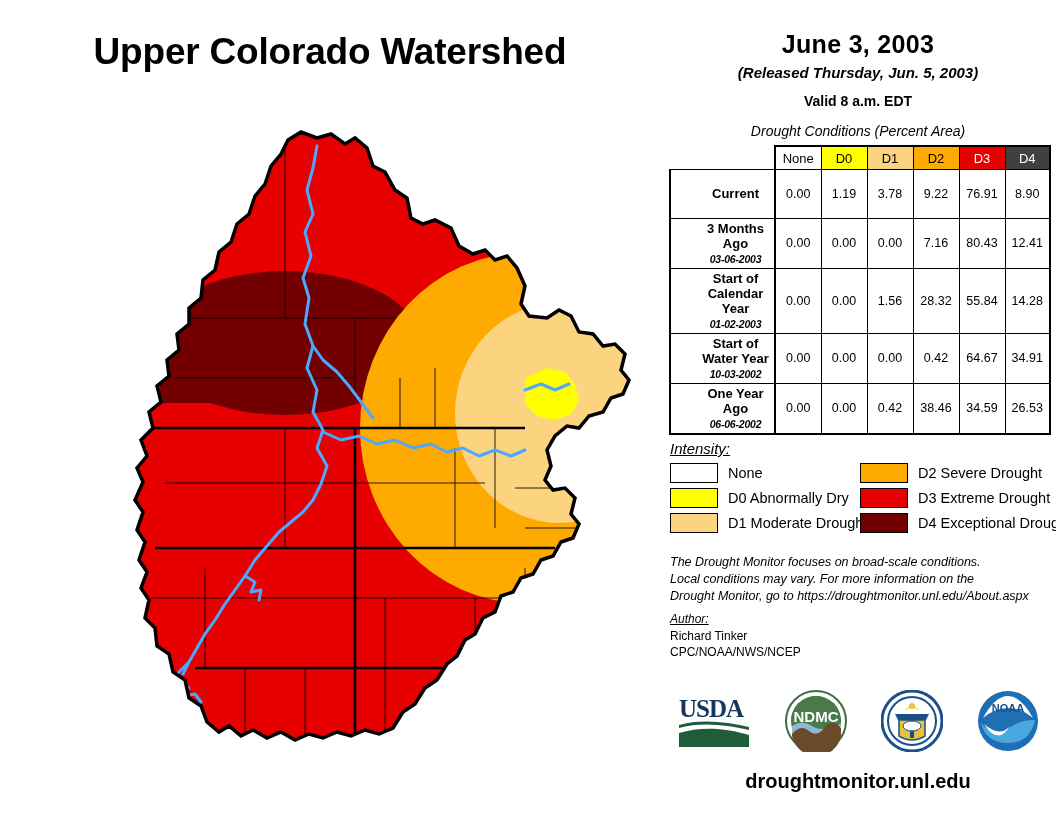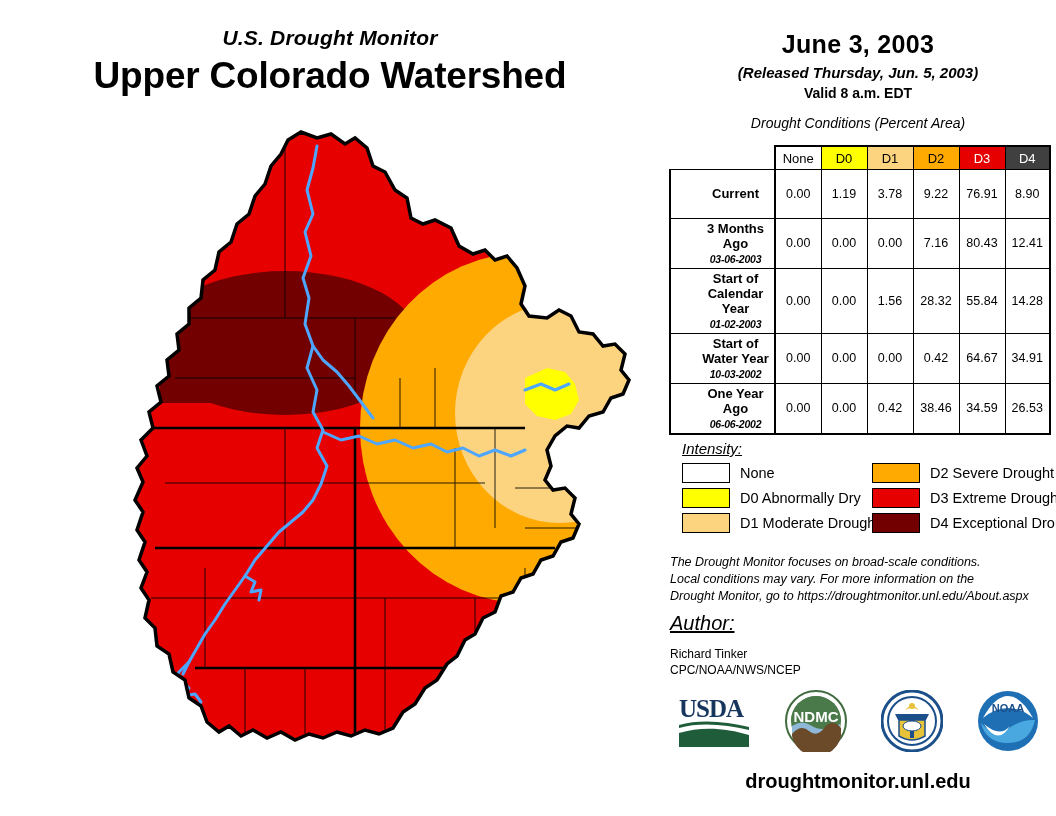--- a/index.html
+++ b/index.html
@@ -54,21 +54,21 @@
   #date-block { text-align: center; padding-top: 30px; }
   #date-main {
     font-size: 25px; font-weight: bold; color: #000;
     letter-spacing: .3px;
   }
   #date-released {
     font-size: 15px; font-weight: bold; font-style: italic;
     color: #000; margin-top: 5px;
   }
   #date-valid {
-    font-size: 14px; font-weight: bold; color: #000; margin-top: 4px;
+    font-size: 14px; font-weight: bold; color: #000; margin-top: 12px;
   }
 
   #table-caption {
     text-align: center;
     font-size: 14px;
     font-style: italic;
     color: #000000;
     margin-top: 14px;
   }
 
@@ -114,21 +114,21 @@
   #pct-table tbody td { height: 42px; }
   #pct-table .outer-left { border-left: 2px solid #000; padding-left: 28px; }
   #pct-table .outer-right { border-right: 2px solid #000; }
   #pct-table .outer-bottom { border-bottom: 2px solid #000; }
   #pct-table .thick-sep { border-left: 2px solid #000; }
   #pct-table .head-top { border-top: 2px solid #000; }
 
   
   #legend {
     position: absolute;
-    left: 22px; top: 440px;
+    left: 10px; top: 440px;
     width: 334px;
   }
   #legend-title {
     font-size: 15px;
     font-style: italic;
     font-weight: normal;
     text-decoration: underline;
     color: #000;
     margin-bottom: 6px;
   }
@@ -160,24 +160,24 @@
     line-height: 1.35;
     color: #000;
   }
   #author-block {
     position: absolute;
     left: 10px; top: 612px;
     width: 386px;
     color: #000;
   }
   #author-title {
-    font-size: 20px;
+    font-size: 12px;
     font-style: italic;
     text-decoration: underline;
-    margin-bottom: 12px;
+    margin-bottom: 3px;
   }
   #author-name, #author-org {
     font-size: 12px;
     line-height: 1.3;
   }
 
   
   #logos {
     position: absolute;
     left: 0; top: 690px;
@@ -195,21 +195,20 @@
     text-align: center;
     font-size: 20px;
     font-weight: bold;
     color: #000;
   }
 </style>
 </head>
 <body>
 
 <div id="title-block">
-  <div id="subtitle-us-drought-monitor">U.S. Drought Monitor</div>
   <div id="title-watershed">Upper Colorado Watershed</div>
 </div>
 
 <div id="map-panel">
   <svg id="map-svg" viewBox="0 0 590 640" xmlns="http://www.w3.org/2000/svg">
     <defs>
       <clipPath id="basinClip">
         <path d="M233,12 L246,4 L262,10 L276,6 L290,16 L300,10 L312,20 L318,38
                  L330,44 L340,62 L352,70 L356,90 L368,96 L380,92 L396,100
                  L404,118 L418,126 L430,122 L440,132 L452,128 L462,140

